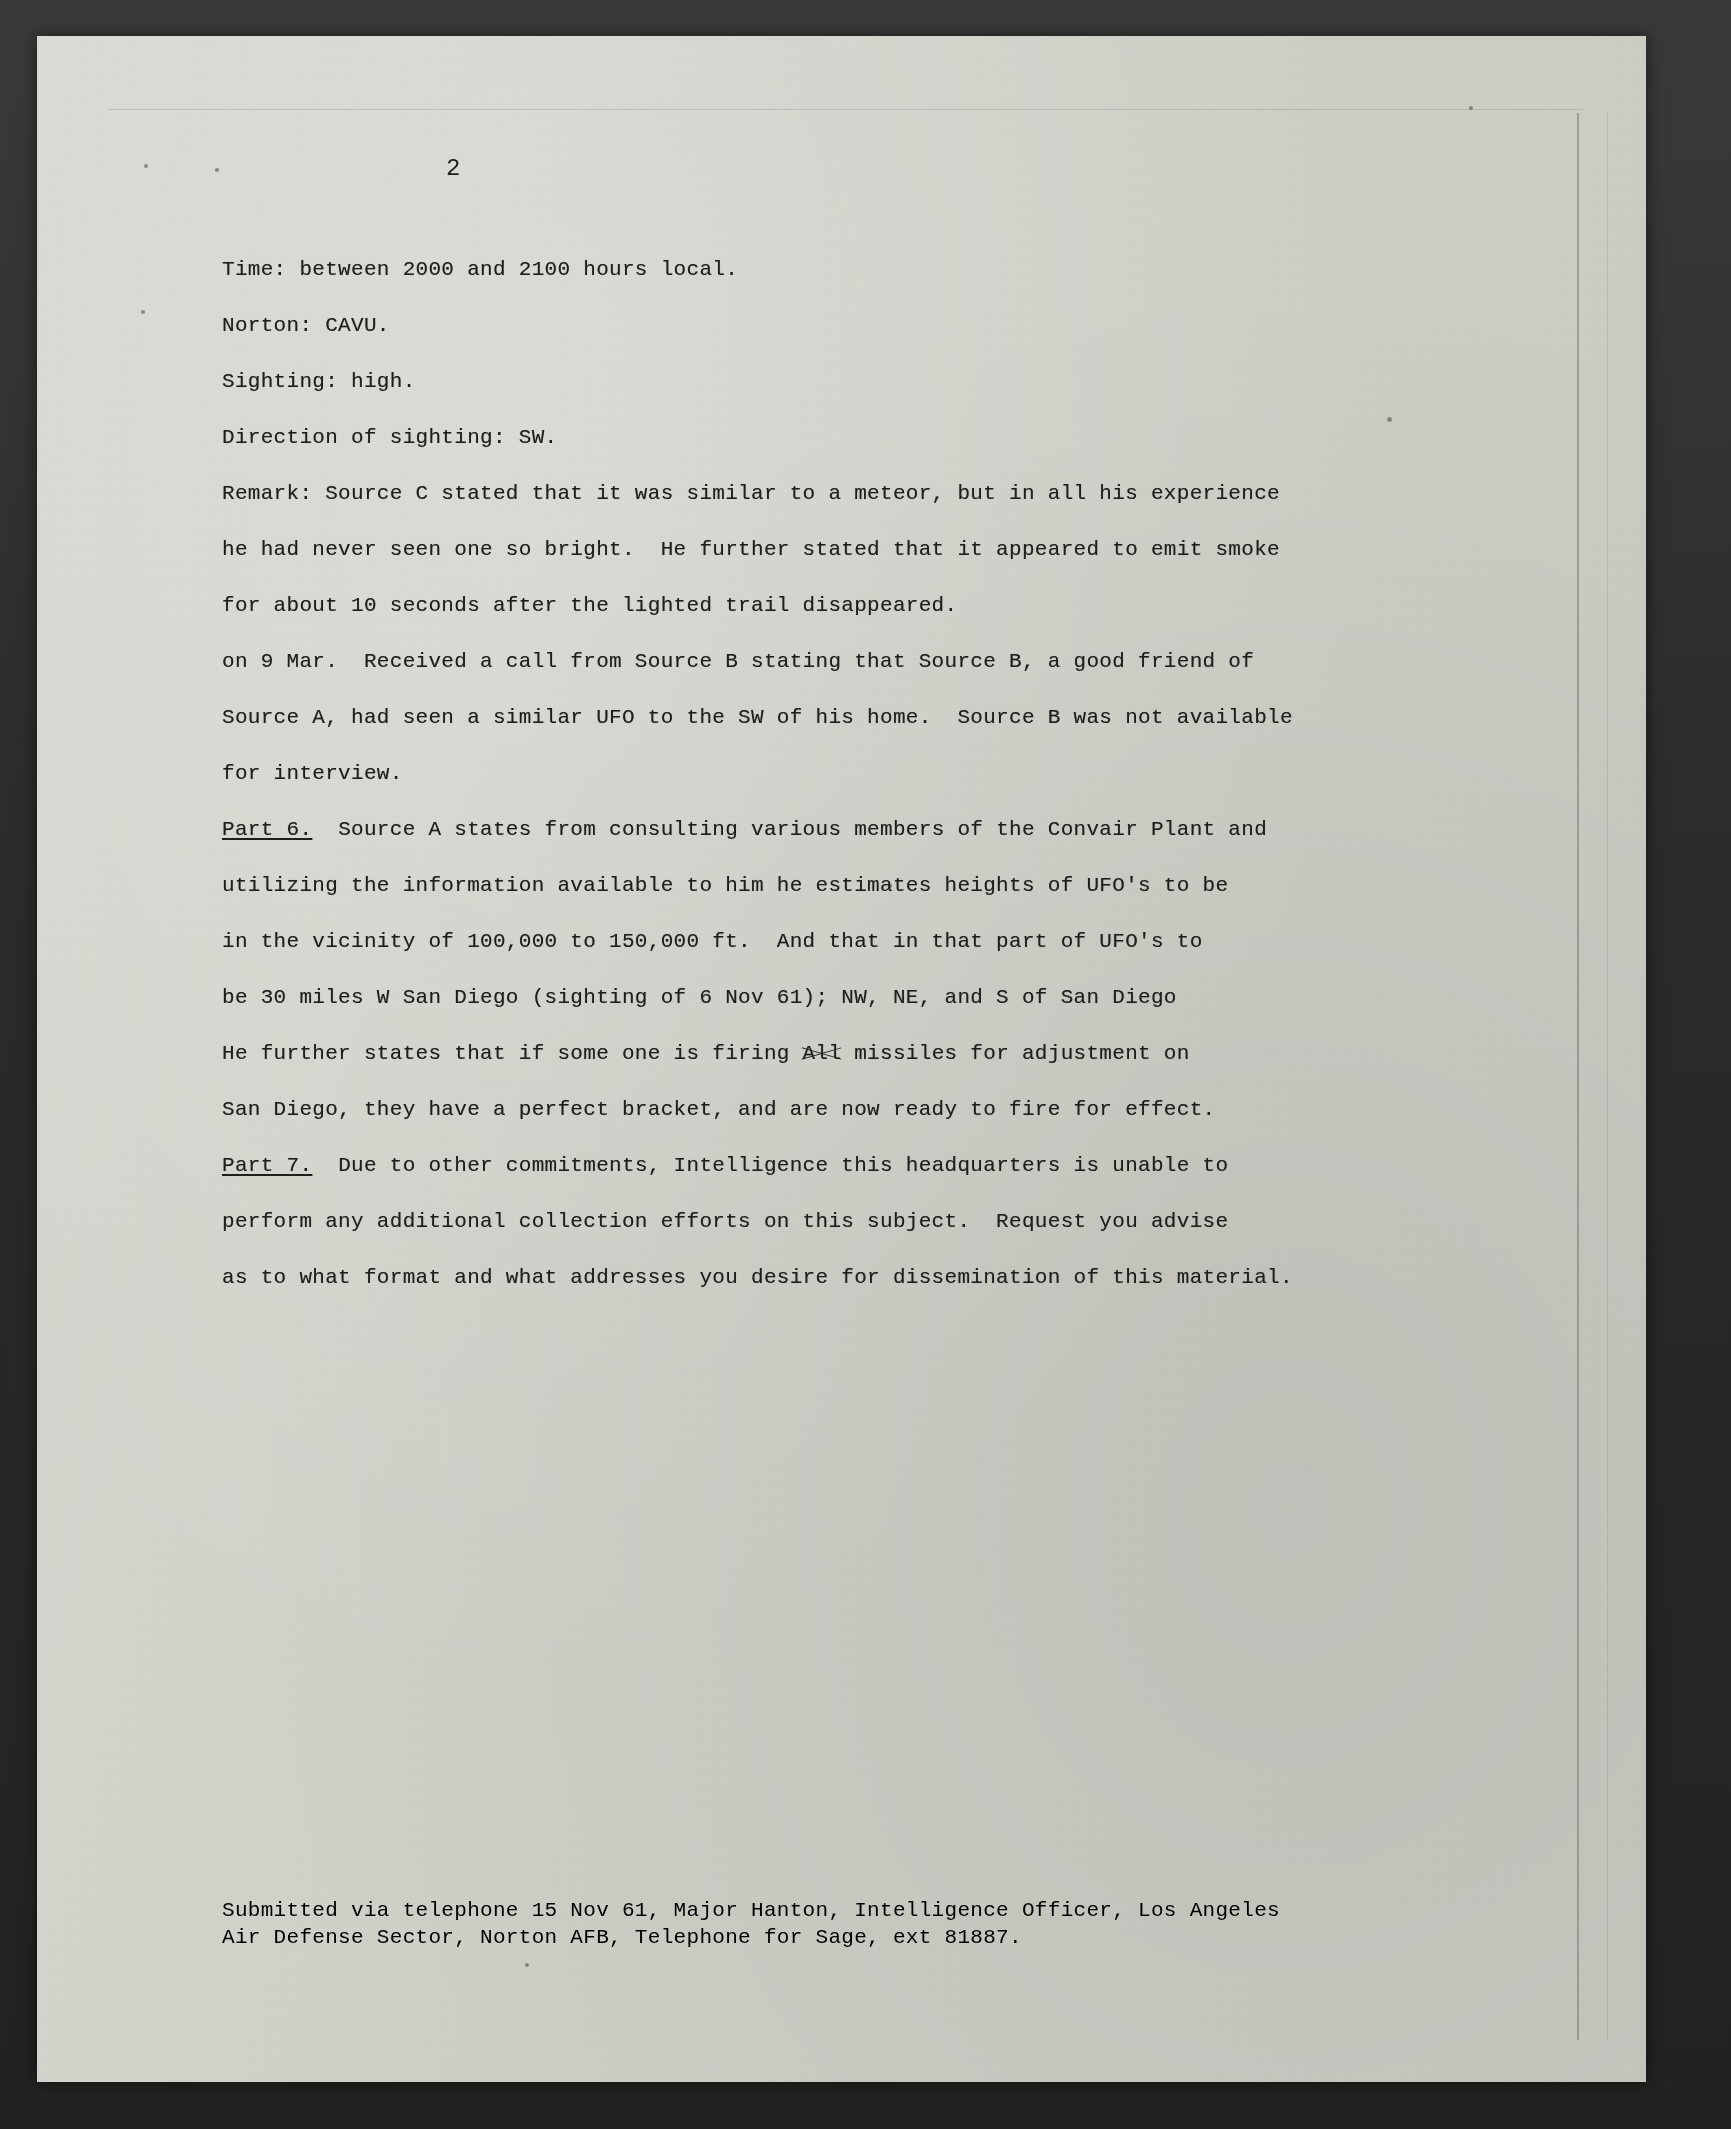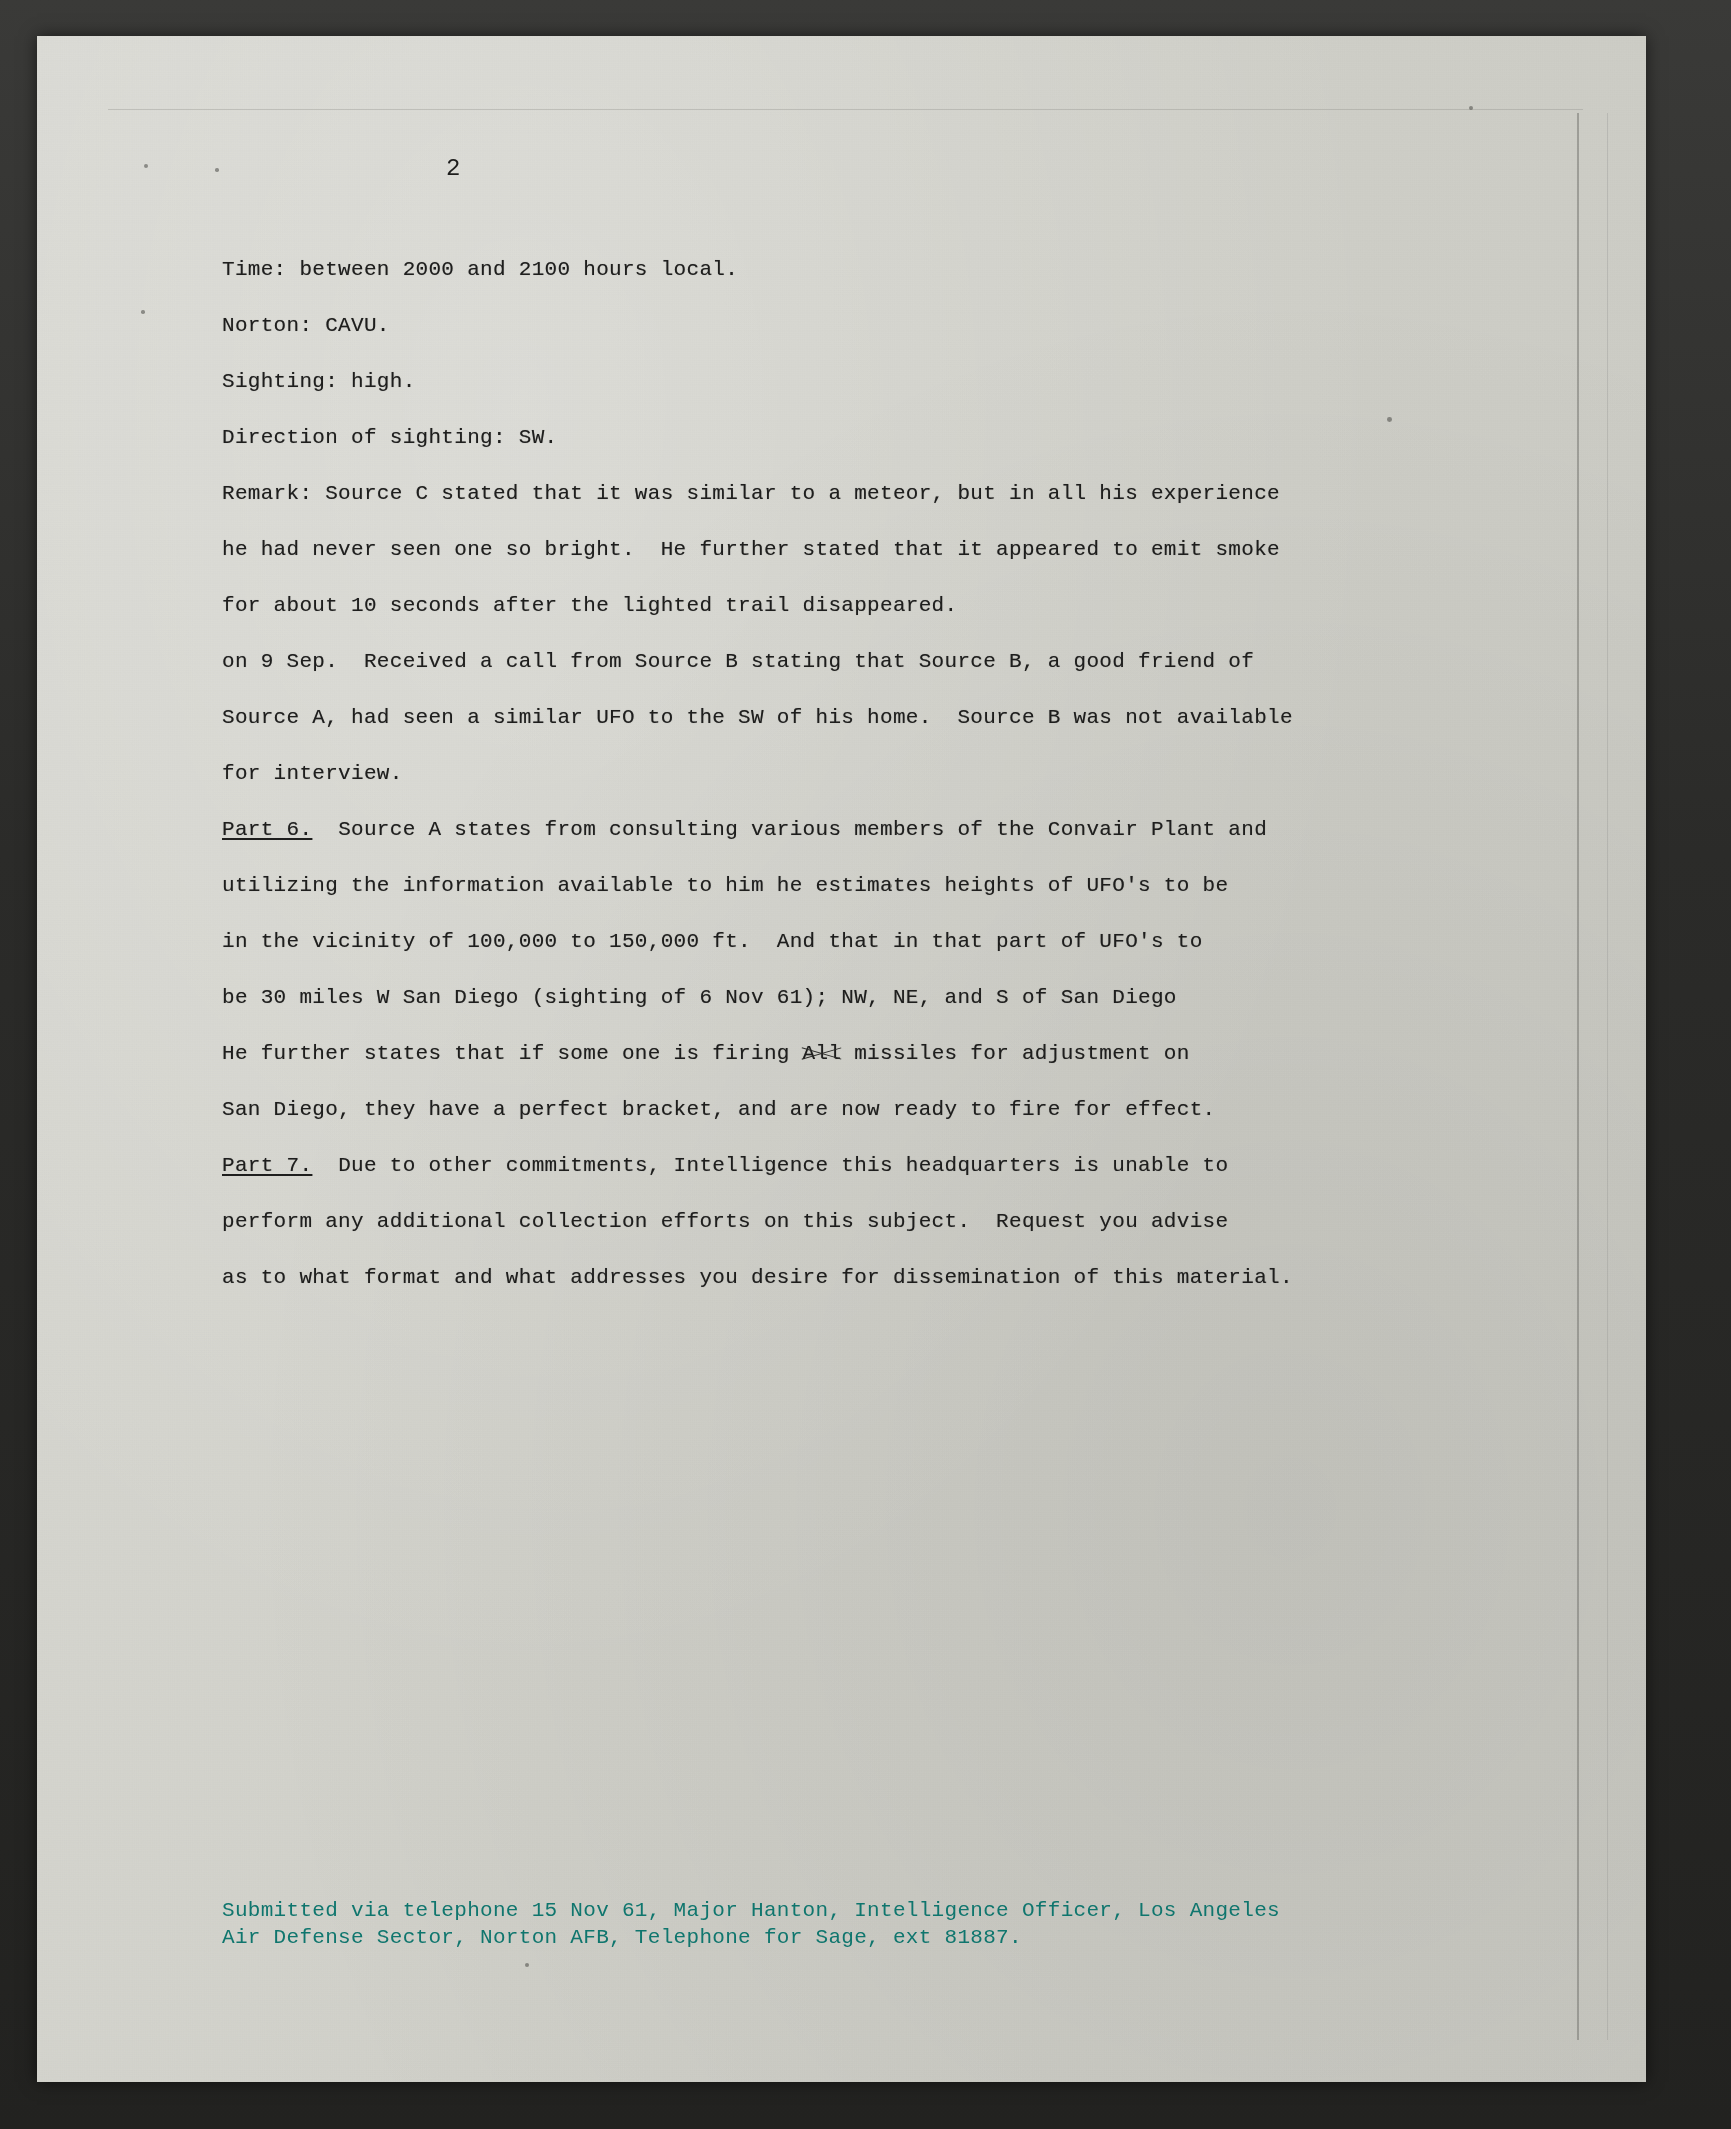--- a/index.html
+++ b/index.html
@@ -137,21 +137,21 @@
     position: absolute;
     left: 36px;
     top: 1743px;
     width: 1338px;
   }
   .footer-line {
     font-size: 21px;
     letter-spacing: 0.3px;
     line-height: 1.28;
     white-space: pre;
-    color: #0f766e;
+    color: #000000;
     font-family: Liberation Mono, monospace;
   }
 
   
   .speck {
     position: absolute;
     background: #3c3c38;
     border-radius: 50%;
     opacity: 0.5;
   }
@@ -182,21 +182,21 @@
     <div class="lines">
 
       <div class="line">Time: between 2000 and 2100 hours local.</div>
       <div class="line">Norton: CAVU.</div>
       <div class="line">Sighting: high.</div>
       <div class="line">Direction of sighting: SW.</div>
       <div class="line">Remark: Source C stated that it was similar to a meteor, but in all his experience</div>
       <div class="line">he had never seen one so bright.  He further stated that it appeared to emit smoke</div>
       <div class="line">for about 10 seconds after the lighted trail disappeared.</div>
 
-      <div class="line">on 9 Sep.  Received a call from Source B stating that Source B, a good friend of</div>
+      <div class="line">on 9 Mar.  Received a call from Source B stating that Source B, a good friend of</div>
       <div class="line">Source A, had seen a similar UFO to the SW of his home.  Source B was not available</div>
       <div class="line">for interview.</div>
 
       <div class="line"><span class="u">Part 6.</span><span>  Source A states from consulting various members of the Convair Plant and</span></div>
       <div class="line">utilizing the information available to him he estimates heights of UFO's to be</div>
       <div class="line">in the vicinity of 100,000 to 150,000 ft.  And that in that part of UFO's to</div>
       <div class="line">be 30 miles W San Diego (sighting of 6 Nov 61); NW, NE, and S of San Diego</div>
       <div class="line"><span>He further states that if some one is firing </span><span class="strike-word">All</span><span> missiles for adjustment on</span></div>
       <div class="line">San Diego, they have a perfect bracket, and are now ready to fire for effect.</div>
 

